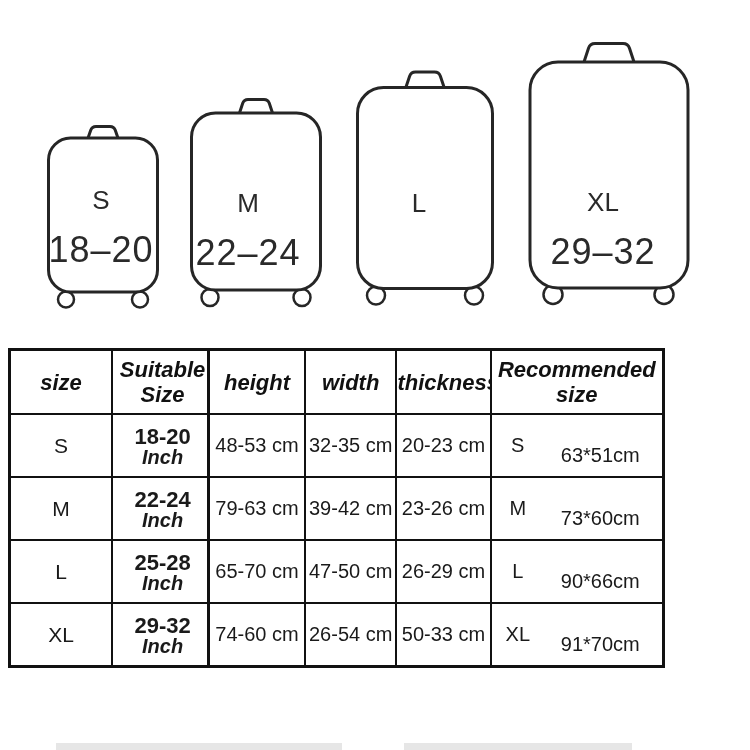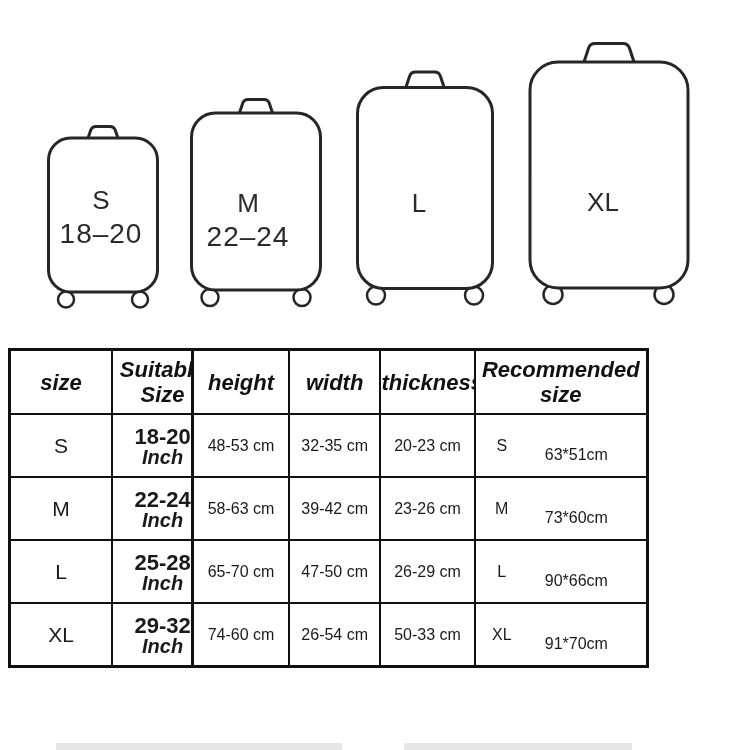--- a/index.html
+++ b/index.html
@@ -5,34 +5,34 @@
   html,body{margin:0;padding:0;background:#ffffff;}
   #canvas{
     position:relative;width:750px;height:750px;background:#ffffff;
     font-family:"Liberation Sans",sans-serif;color:#1a1a1a;overflow:hidden;
   }
   
   .case{position:absolute;}
   .case svg{position:absolute;left:0;top:0;}
   .case-label{position:absolute;left:0;right:0;text-align:center;}
   .case-size{font-size:26px;line-height:32px;color:#2a2a2a;}
-  .case-range{font-size:28px;line-height:36px;letter-spacing:1px;color:#2a2a2a;}
+  .case-range{font-size:36px;line-height:36px;letter-spacing:1px;color:#2a2a2a;margin-top:16px;}
   
   table{position:absolute;border-collapse:collapse;background:#ffffff;table-layout:fixed;
         border:3px solid #111111;}
   th,td{border:2px solid #111111;text-align:center;vertical-align:middle;padding:0;overflow:hidden;}
   th{font-style:italic;font-weight:bold;font-size:22px;line-height:25px;color:#111111;}
   tr.hd th{height:62px;}
   tr.r td{height:61px;}
   .t-left{left:8px;top:348px;width:207px;}
-  .t-right{left:191px;top:348px;width:458px;}
+  .t-right{left:207px;top:348px;width:458px;}
   .t-left td.sz{font-size:21px;}
   .rangeNum{font-size:22px;font-weight:700;line-height:22px;}
   .unit{font-size:20px;font-weight:bold;font-style:italic;line-height:16px;margin-top:1px;}
-  .t-right td{font-size:16px;}
+  .t-right td{font-size:20px;}
   .rec{display:flex;align-items:center;justify-content:center;gap:30px;}
   .rec .ltr{min-width:26px;text-align:center;}
   .rec .dims{min-width:88px;text-align:left;font-weight:500;margin-top:19px;}
   
   .band{position:absolute;top:743px;height:7px;background:#e6e6e6;}
 </style>
 </head>
 <body>
 
 <div id="canvas">
@@ -77,20 +77,21 @@
 
   <div class="case" style="left:526px;top:42px;width:166px;height:272px;">
     <svg width="166" height="272" viewBox="0 0 166 272">
       <path d="M 57,23 L 62.5,6.3 Q 64,1.5 69,1.5 L 97,1.5 Q 102,1.5 103.5,6.3 L 109,23" fill="#ffffff" stroke="#262626" stroke-width="3" stroke-linejoin="round"></path>
       <circle cx="27" cy="252.5" r="9.5" fill="#ffffff" stroke="#262626" stroke-width="2.5"></circle>
       <circle cx="138" cy="252.5" r="9.5" fill="#ffffff" stroke="#262626" stroke-width="2.5"></circle>
       <rect x="4" y="20" width="158" height="226" rx="28" fill="#ffffff" stroke="#262626" stroke-width="3"></rect>
     </svg>
     <div class="case-label" style="top:144px;transform:translateX(-6px);">
       <div class="case-size">XL</div>
+      <div class="case-range">29–32</div>
     </div>
   </div>
 
   <table class="t-left">
     <colgroup>
         <col style="width:50.3%">
         <col style="width:49.7%">
       </colgroup>
     <tbody>
         <tr class="hd">
@@ -147,21 +148,21 @@
       <td>32-35 cm</td>
       <td>20-23 cm</td>
       <td>
         <div class="rec">
           <span class="ltr">S</span>
           <span class="dims">63*51cm</span>
         </div>
       </td>
     </tr>
     <tr class="r">
-      <td>58-63 cm</td>
+      <td>79-63 cm</td>
       <td>39-42 cm</td>
       <td>23-26 cm</td>
       <td>
         <div class="rec">
           <span class="ltr">M</span>
           <span class="dims">73*60cm</span>
         </div>
       </td>
     </tr>
     <tr class="r">

